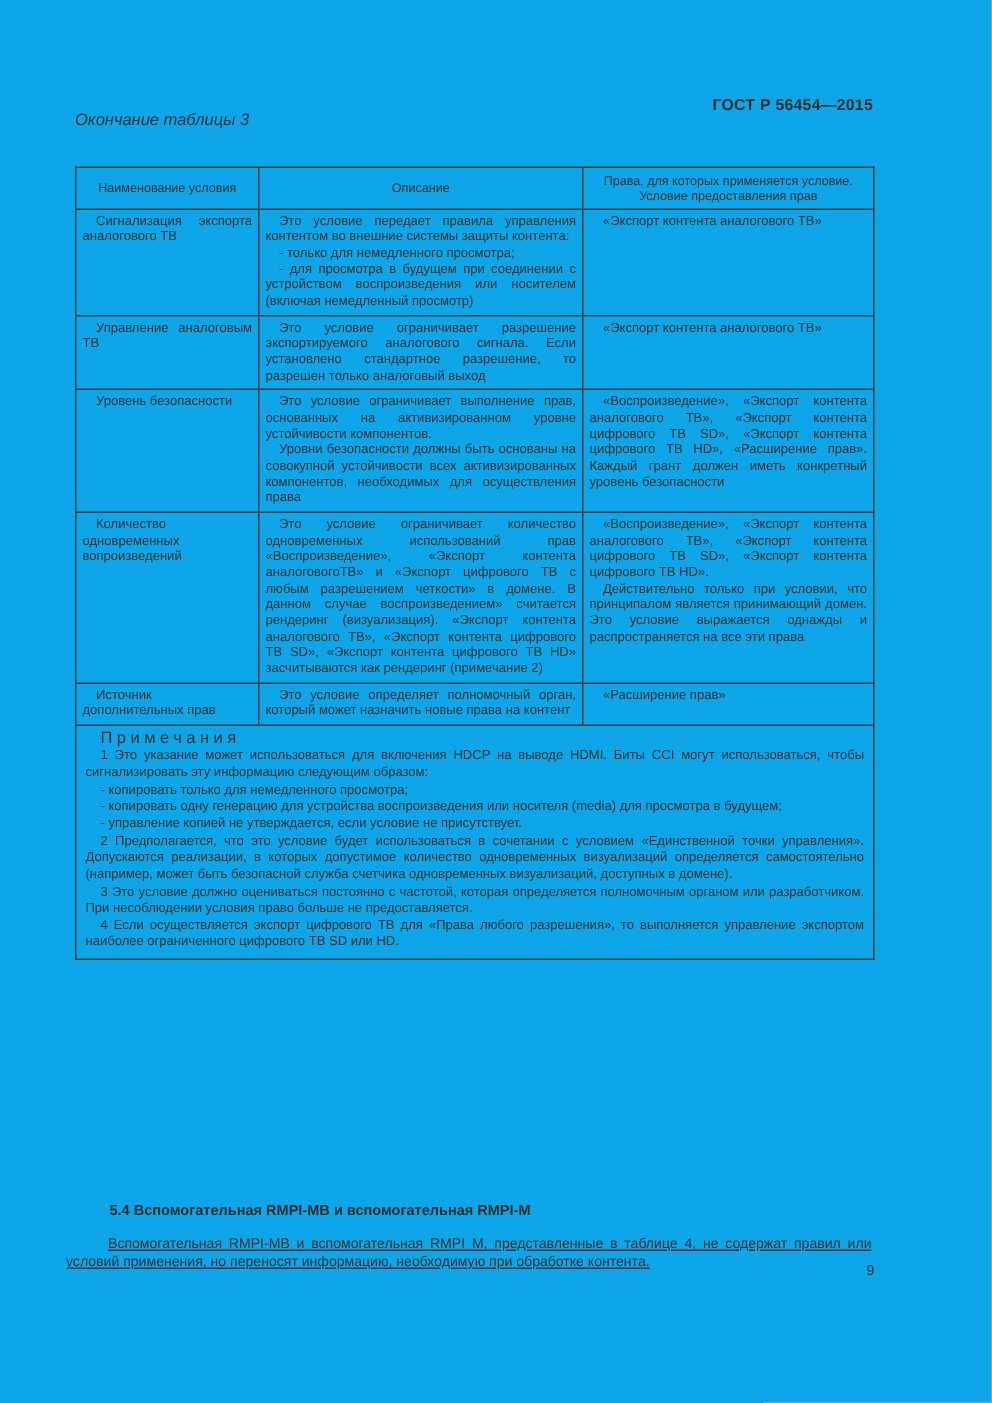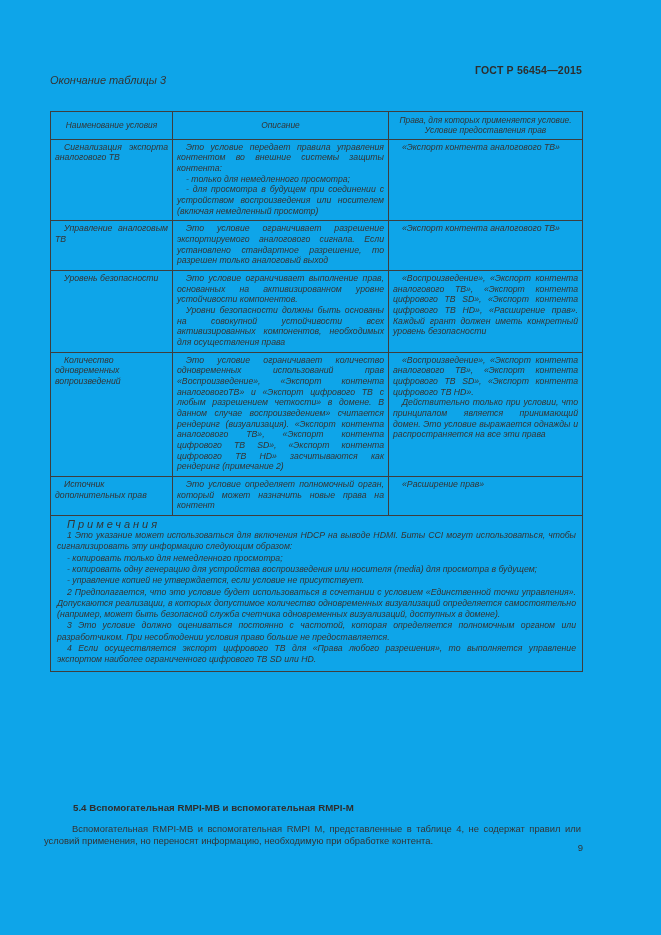--- a/index.html
+++ b/index.html
@@ -20,21 +20,21 @@
     font-weight: bold; font-size: 10.5px; letter-spacing: 0.2px;
     color: #2e2e2e;
   }
   .table-caption {
     position: absolute; top: 74px; left: 50px;
     font-style: italic; font-size: 11px;
   }
   table.doc-table {
     position: absolute; top: 111px; left: 50px;
     width: 532px;
-    border-collapse: collapse; table-layout: fixed; font-style: italic;
+    border-collapse: collapse; table-layout: fixed;
   }
   col.c1 { width: 122px; }
   col.c2 { width: 216px; }
   col.c3 { width: 194px; }
   th, td { border: 1px solid #3e3e3e; }
   th {
     font-weight: normal; font-size: 8.4px; line-height: 10.4px;
     text-align: center; vertical-align: middle;
     padding: 3px 4px; white-space: pre-line;
   }
@@ -58,21 +58,21 @@
     hyphens: auto; -webkit-hyphens: auto;
   }
   .section { position: absolute; top: 781px; left: 44px; width: 537px; margin-top: 21px; }
   .section-heading {
     font-weight: bold; font-size: 9.7px; color: #2e2e2e;
     margin: 0 0 10px 29px;
   }
   .section-paragraph {
     margin: 0; font-size: 9.4px; line-height: 12.2px;
     text-align: justify; text-indent: 28px;
-    hyphens: auto; -webkit-hyphens: auto;
+    hyphens: auto; text-decoration: underline; -webkit-hyphens: auto;
   }
   .page-number {
     position: absolute; top: 842px; right: 78px;
     font-size: 9.5px;
   }
 </style>
 </head>
 <body>
 
 <div class="page">

